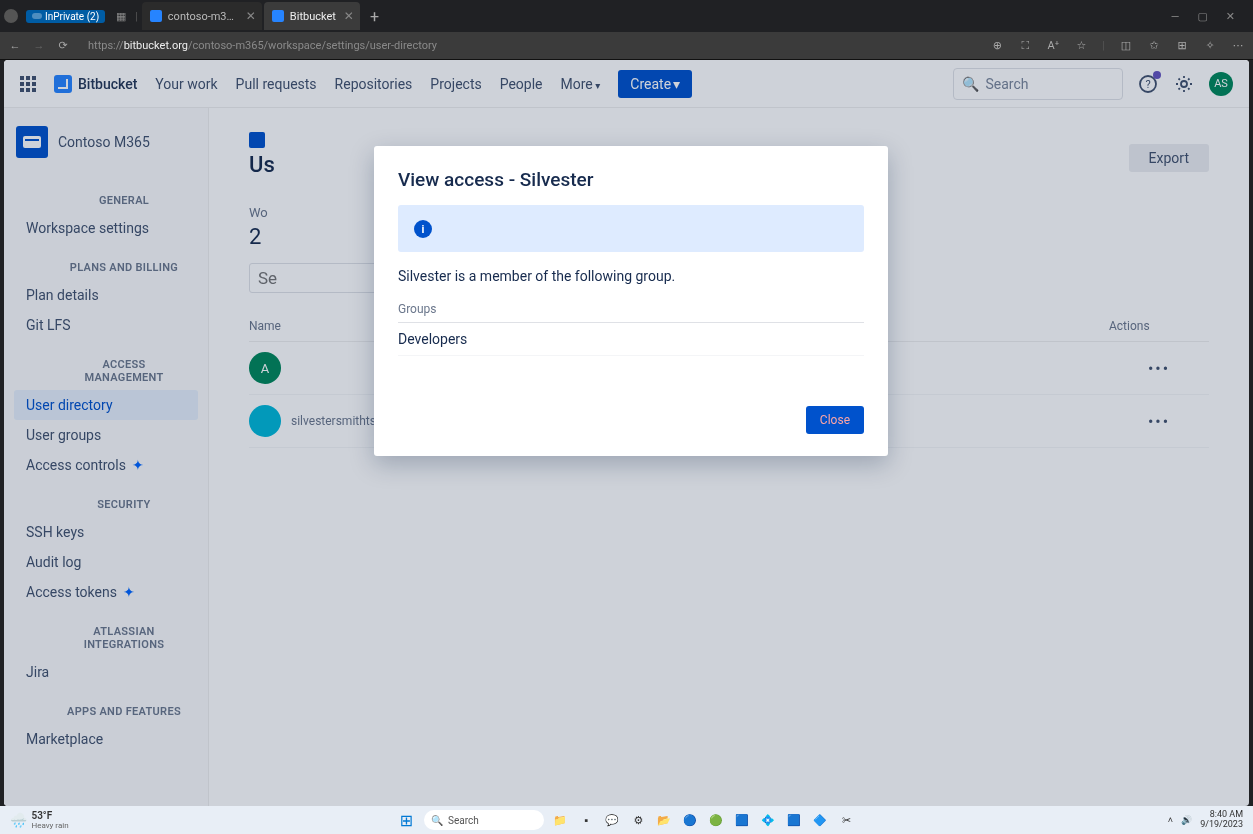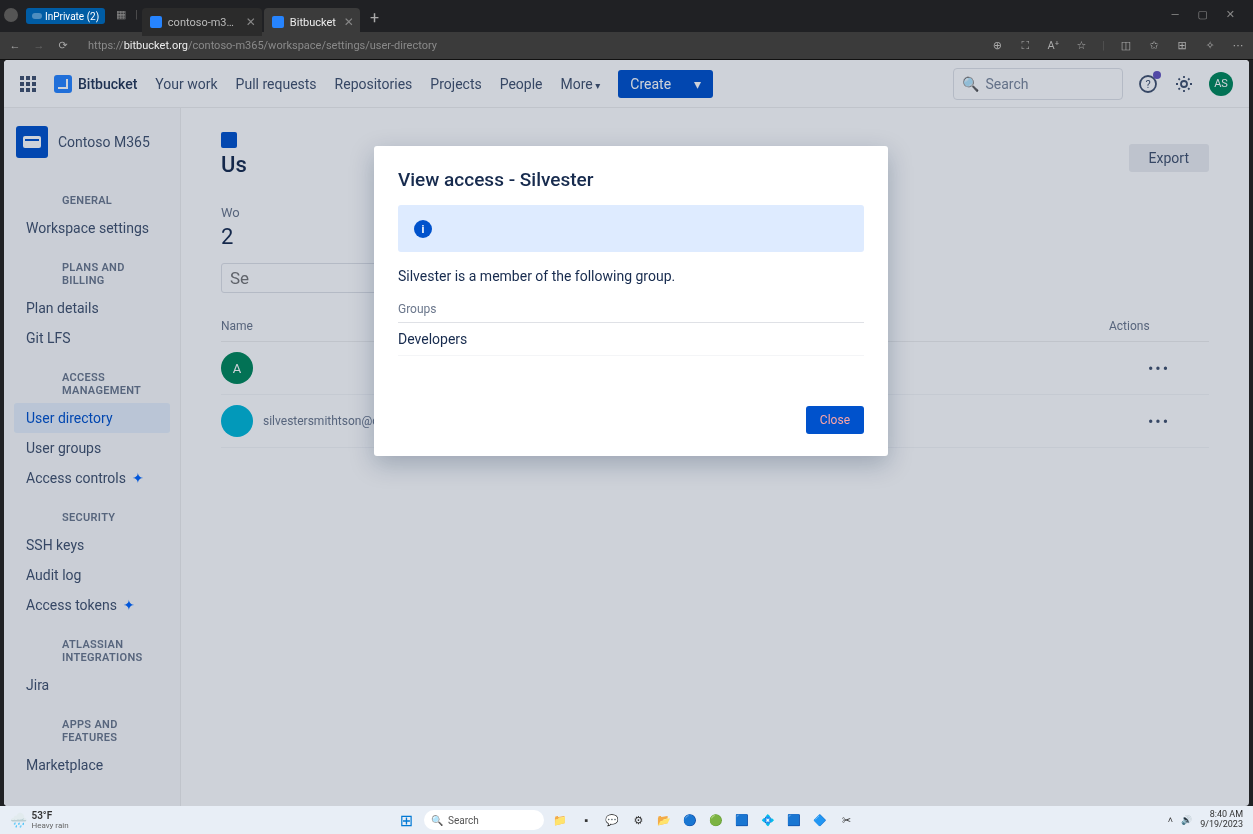--- a/index.html
+++ b/index.html
@@ -1,19 +1,19 @@
 <!DOCTYPE html>
 <html><head>
 <meta charset="utf-8">
 <style>
 * { margin: 0; padding: 0; box-sizing: border-box; font-family: -apple-system, BlinkMacSystemFont, "Segoe UI", Roboto, sans-serif; }
 body { width: 1253px; height: 834px; background: #202124; overflow: hidden; position: relative; }
 
 
-.titlebar { height: 32px; background: #202124; display: flex; padding: 8px 4px; font-size: 11px; color: #ccc; }
+.titlebar { height: 32px; background: #202124; display: flex; align-items: center; padding: 8px 4px; font-size: 11px; color: #ccc; }
 .inprivate { background: #005ca4; color: #fff; padding: 1px 6px; border-radius: 3px; font-size: 10px; margin-left: 4px; margin-right:6px; display:flex; align-items:center;}
 .inprivate svg{margin-right:3px}
 .tab { display:flex; align-items:center; height:28px; padding: 0 24px 0 8px; background: #2b2b2b; border-radius: 4px 4px 0 0; margin-right: 2px; position: relative; max-width: 120px; color:#bbb;}
 .tab.active { background: #3b3b3b; color:#eee;}
 .tab-icon { width:12px; height:12px; margin-right:6px; background:#2684ff; border-radius:2px; flex-shrink:0;}
 .tab-close { position:absolute; right:6px; top:7px; color:#888; font-size:12px;}
 .newtab { color:#aaa; padding:0 8px; font-size:16px;}
 .win-controls { margin-left:auto; display:flex; gap:18px; padding:0 14px; color:#888; font-size:11px;}
 .addrbar { height:28px; background:#3b3b3b; display:flex; align-items:center; padding:0 8px; gap:10px; color:#aaa; font-size:11px; border-bottom:1px solid #111;}
 .addrbar .url { flex:1; padding:0 8px;}
@@ -25,29 +25,29 @@
 .app-shell { position:absolute; top:60px; left:4px; right:4px; bottom:28px; background:#fff; border-radius:4px; overflow:hidden;}
 .overlay { position:absolute; inset:0; background:rgba(9,30,66,0.20); z-index:5; }
 .topbar { height:48px; background:#fff; border-bottom:1px solid #eee; display:flex; align-items:center; padding:0 16px; gap:18px; font-size:14px; color:#42526e; position:relative; z-index:1;}
 .apps-icon{display:grid;grid-template-columns:repeat(3,4px);grid-template-rows:repeat(3,4px);gap:2px;}
 .apps-icon span{background:#42526e;width:4px;height:4px;display:block;}
 .logo{display:flex;align-items:center;gap:6px;color:#253858;font-weight:500;}
 .logo-ic{width:18px;height:18px;background:#2684ff;border-radius:3px;position:relative;}
 .logo-ic::after{content:'';position:absolute;top:4px;left:4px;right:4px;bottom:4px;border:2px solid #fff;border-top:none;border-left:none;}
 .nav-item{color:#42526e;cursor:pointer;}
 .nav-chev::after{content:' ▾';font-size:10px;}
-.create-btn{background:#0052cc;color:#fff;padding:6px 12px;border-radius:3px;font-size:14px;display:flex;align-items:center;gap:23px;}
+.create-btn{background:#0052cc;color:#fff;padding:6px 12px;border-radius:3px;font-size:14px;display:flex;align-items:center;gap:2px;}
 .top-right{margin-left:auto;display:flex;align-items:center;gap:14px;}
 .search-box{width:170px;height:32px;background:#fff;border:1px solid #dfe1e6;border-radius:4px;display:flex;align-items:center;padding:0 8px;color:#7a869a;font-size:14px;gap:6px;}
 .help-ic,.gear-ic{width:22px;height:22px;color:#42526e;display:flex;align-items:center;justify-content:center;position:relative;}
 .help-dot{position:absolute;top:-2px;right:-2px;width:8px;height:8px;background:#6554c0;border-radius:50%;}
 .avatar{width:24px;height:24px;border-radius:50%;background:#00875a;color:#fff;display:flex;align-items:center;justify-content:center;font-size:11px;}
 
 .content{display:flex;height:calc(100% - 48px);}
-.sidebar{width:177px;background:#fafbfc;border-right:1px solid #eee;overflow-y:auto;padding-bottom:32px;}
+.sidebar{width:205px;background:#fafbfc;border-right:1px solid #eee;overflow-y:auto;padding-bottom:32px;text-align:center;}
 .ws-header{display:flex;align-items:center;gap:10px;padding:18px 12px;}
 .ws-icon{width:32px;height:32px;background:#0052cc;border-radius:3px;display:flex;align-items:center;justify-content:center;}
 .ws-icon-inner{width:18px;height:12px;background:#fff;border-radius:2px;position:relative;}
 .ws-icon-inner::before{content:'';position:absolute;top:3px;left:2px;right:2px;height:2px;background:#0052cc;}
 .ws-title{color:#42526e;font-size:14px;}
 .side-section{padding:12px 0 0;}
 .side-label{font-size:11px;font-weight:600;color:#6b778c;padding:6px 22px;letter-spacing:0.3px;margin-left:36px;}
 .side-item{padding:7px 22px;font-size:14px;color:#42526e;cursor:pointer;display:flex;align-items:center;gap:6px;}
 .side-item.active{background:#e6effc;color:#0052cc;border-radius:3px;margin:0 10px;padding:7px 12px;}
 .sparkle{color:#0065ff;}

